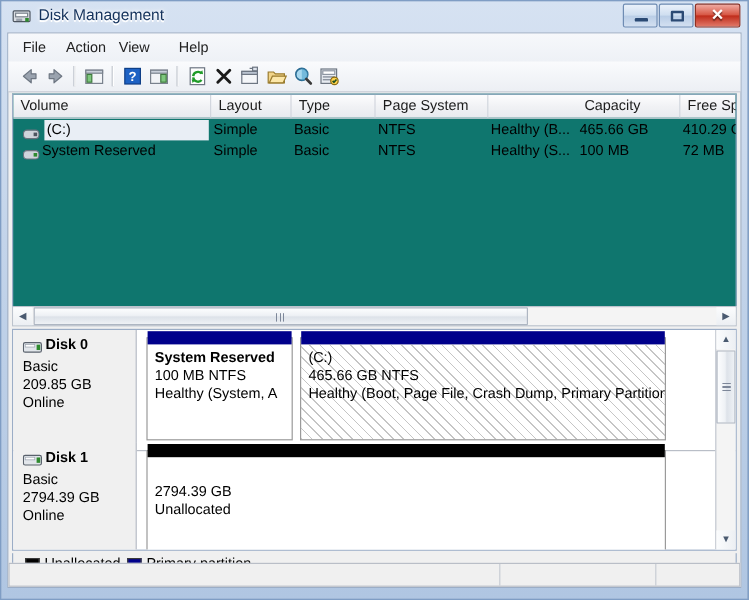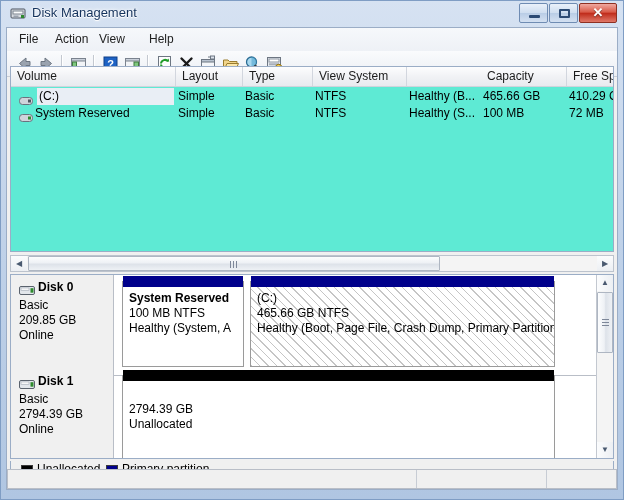--- a/index.html
+++ b/index.html
@@ -74,22 +74,22 @@
     background:linear-gradient(180deg,#fafbfd 0%,#eceff4 100%);
     border-bottom:1px solid #c9ced6;
   }
   .tb{position:absolute;top:3px;width:19px;height:19px;cursor:default;}
   .tb svg{display:block;}
   .tbsep{position:absolute;top:4px;width:1px;height:17px;
     background:#c3c8d0;border-right:1px solid #ffffff;}
 
   
   #listview{
-    position:absolute;left:3px;top:38px;right:3px;height:186px;
-    background:#5eead4;border:1px solid #9badc6;box-sizing:border-box;
+    position:absolute;left:3px;top:50px;right:3px;height:186px;
+    background:#0f766e;border:1px solid #9badc6;box-sizing:border-box;
     overflow:hidden;
     text-decoration:underline;
   }
   #colhead{
     position:absolute;left:0;top:0;right:0;height:19px;
     background:linear-gradient(180deg,#fdfdfe 0%,#f1f2f5 50%,#e8eaef 100%);
     border-bottom:1px solid #cfd4dc;
   }
   .col{
     position:absolute;top:0;height:19px;line-height:19px;
@@ -311,21 +311,21 @@
         </svg>
       </div>
     </div>
 
     <div id="listview">
 
       <div id="colhead">
         <div class="col" style="left:0px;width:165px">Volume</div>
         <div class="col" style="left:165px;width:67px">Layout</div>
         <div class="col" style="left:232px;width:70px">Type</div>
-        <div class="col" style="left:302px;width:94px">View System</div>
+        <div class="col" style="left:302px;width:94px">Page System</div>
         <div class="col" style="left:470px;width:86px">Capacity</div>
         <div class="col" style="left:556px;width:77px">Free Spa...</div>
 
       </div>
 
       <div class="row sel" style="top:21px">
         <div class="volicon">
           <svg width="14" height="10" viewBox="0 0 14 10">
             <rect x="0.5" y="1.5" width="13" height="7" rx="3" fill="#cfd4db" stroke="#6a727e"></rect>
             <rect x="9" y="3.5" width="3" height="3" fill="#4d5560"></rect>

